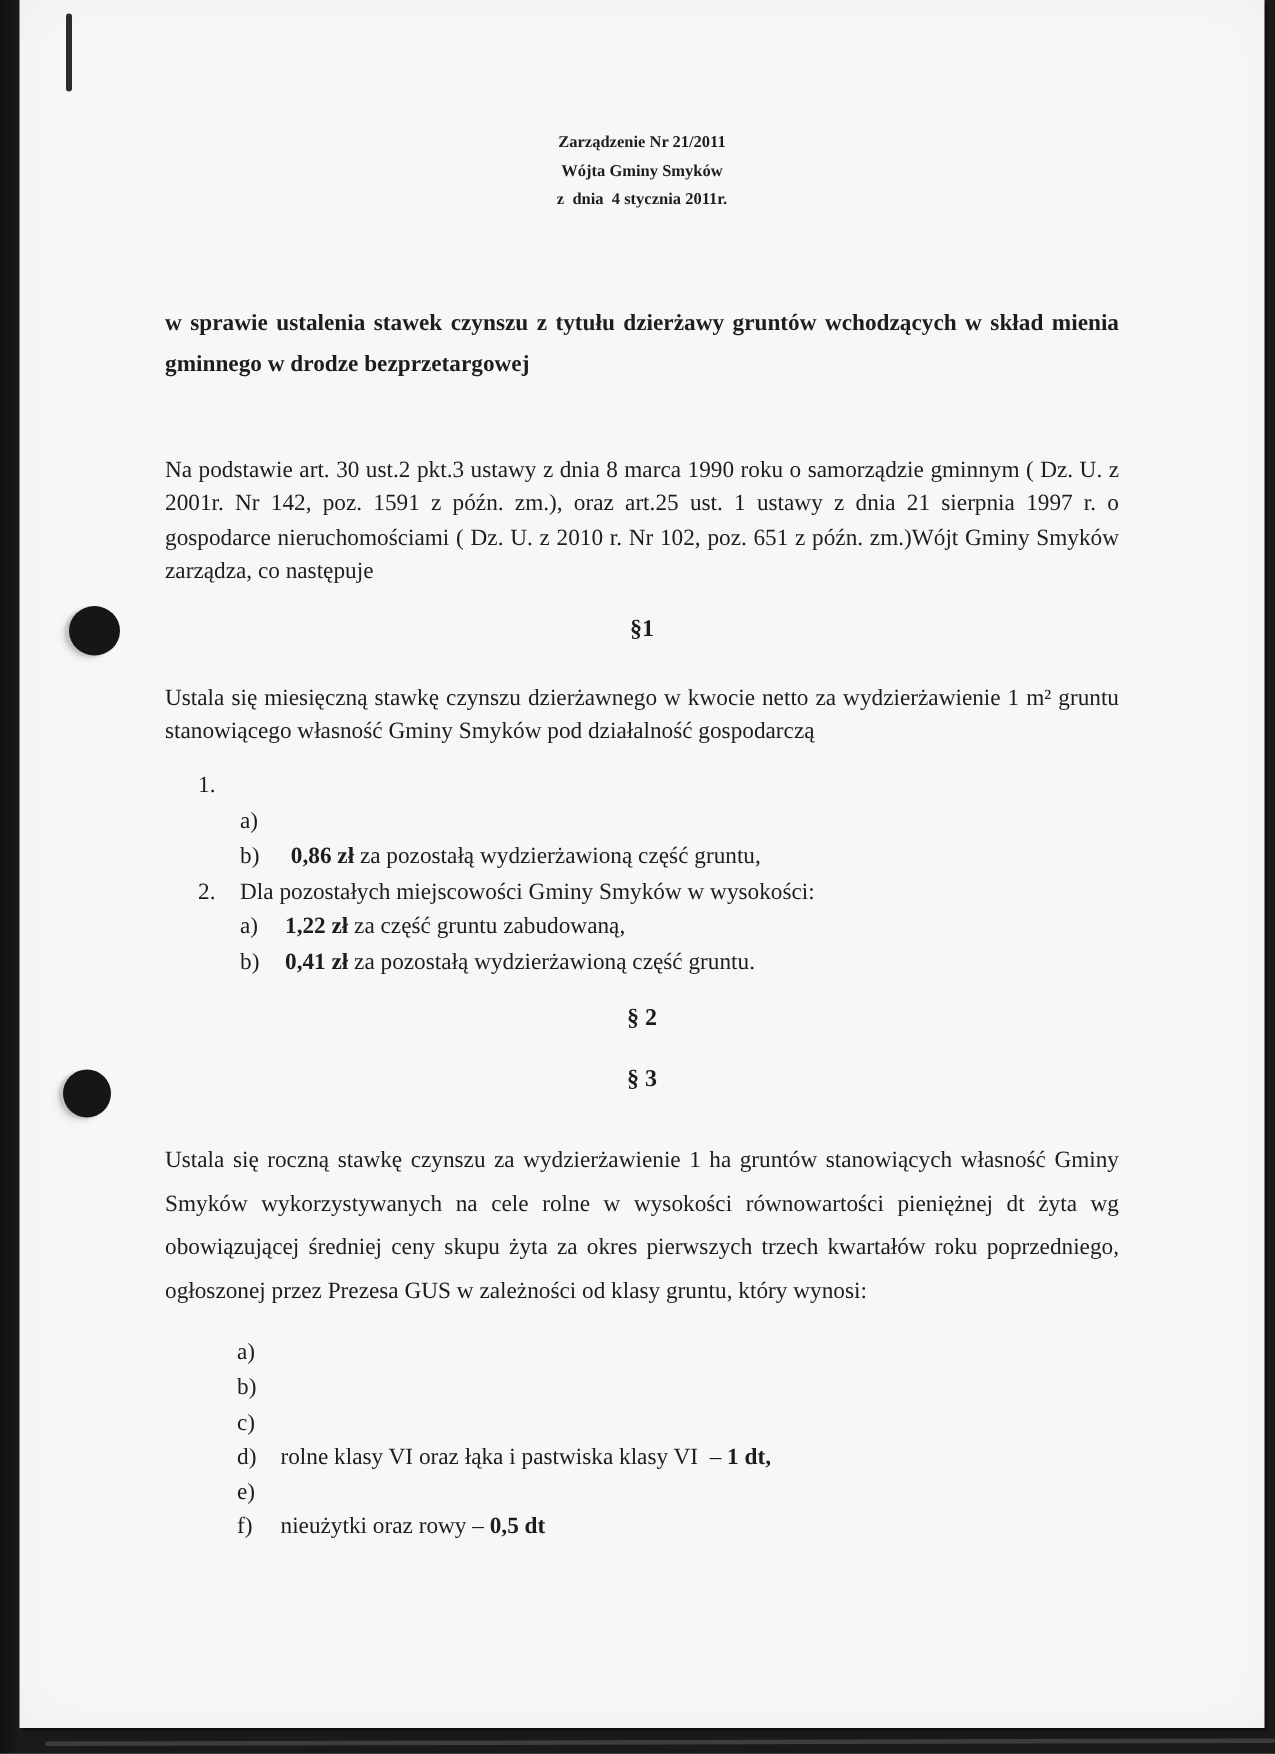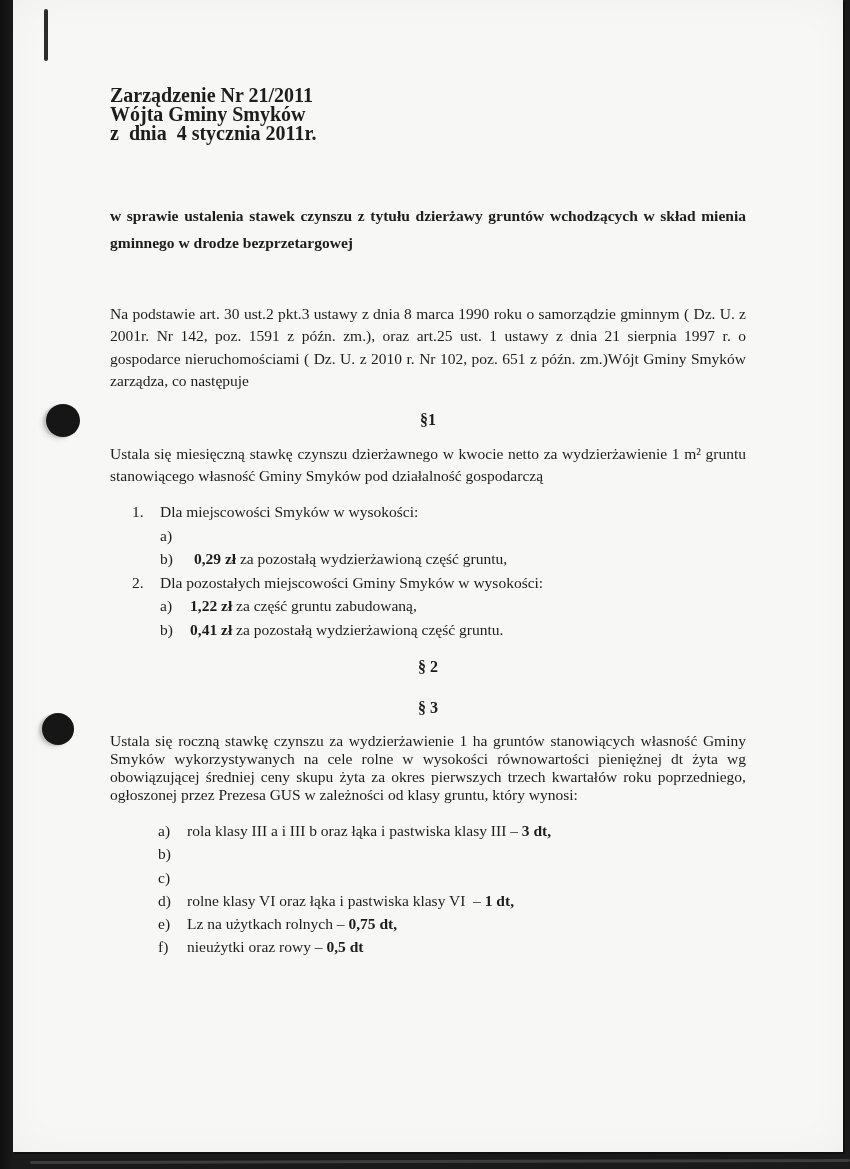--- a/index.html
+++ b/index.html
@@ -55,22 +55,23 @@
     left: 0; top: 0;
     width: 830px;
     padding: 0 97px 0 97px;
     box-sizing: border-box;
     color: #1d1d1d;
     font-size: 15.5px;
     line-height: 22px;
   }
   .title-block {
     margin-top: 86px;
+    text-align: center;
     font-weight: bold;
-    font-size: 20px;
+    font-size: 11px;
     line-height: 19px;
   }
   .title-line { white-space: pre-wrap; }
   .subject {
     margin: 59px 0 0 0;
     font-weight: bold;
     text-align: justify;
     line-height: 27px;
   }
   .legal {
@@ -83,23 +84,23 @@
     font-weight: bold;
     font-size: 16px;
   }
   .h1 { margin-top: 17px; }
   .h2 { margin-top: 15px; }
   .h3 { margin-top: 19px; }
   .para {
     margin: 11px 0 0 0;
     text-align: justify;
   }
-  .p1 { margin-top: 12px; }
+  .p1 { margin-top: 24px; }
   .p2 { margin-top: 10px; }
-  .p3 { margin-top: 13px; line-height: 18px; }
+  .p3 { margin-top: 28px; line-height: 29px; }
   b, .b { font-weight: bold; }
 
   .list1 { margin-top: 13px; }
   .line { display: flex; line-height: 23.5px; }
   .lv1 { margin-left: 22px; }
   .lv1 .lbl { width: 28px; flex: none; }
   .lv2 { margin-left: 50px; }
   .lv2 .lbl { width: 30px; flex: none; }
   .list3 { margin-top: 15px; }
   .list3 .line { margin-left: 48px; line-height: 23.2px; }
@@ -125,28 +126,27 @@
 
       <p class="legal">Na podstawie art. 30 ust.2 pkt.3 ustawy z dnia 8 marca 1990 roku o samorządzie gminnym ( Dz. U.  z 2001r. Nr 142, poz. 1591 z późn. zm.), oraz art.25 ust. 1 ustawy z dnia  21 sierpnia 1997 r.  o gospodarce nieruchomościami ( Dz. U. z 2010 r. Nr 102, poz. 651 z późn. zm.)Wójt Gminy Smyków zarządza, co następuje</p>
 
       <div class="sec-heading h1">§1</div>
 
       <p class="para p1">Ustala się  miesięczną stawkę czynszu dzierżawnego w kwocie netto za wydzierżawienie 1 m² gruntu stanowiącego własność Gminy Smyków pod działalność gospodarczą</p>
 
       <div class="list1">
         <div class="line lv1">
           <span class="lbl">1.</span>
-          <span class="txt">Dla miejscowości Smyków w wysokości:</span>
         </div>
         <div class="line lv2">
           <span class="lbl">a)</span>
         </div>
         <div class="line lv2">
           <span class="lbl">b)</span>
-          <span class="txt"><b> 0,29 zł</b><span> za pozostałą wydzierżawioną część gruntu,</span></span>
+          <span class="txt"><b> 0,86 zł</b><span> za pozostałą wydzierżawioną część gruntu,</span></span>
         </div>
         <div class="line lv1">
           <span class="lbl">2.</span>
           <span class="txt">Dla pozostałych miejscowości Gminy Smyków w wysokości:</span>
         </div>
         <div class="line lv2">
           <span class="lbl">a)</span>
           <span class="txt"><b>1,22 zł</b><span> za część gruntu zabudowaną,</span></span>
         </div>
         <div class="line lv2">
@@ -158,35 +158,33 @@
       <div class="sec-heading h2">§ 2</div>
 
 
       <div class="sec-heading h3">§ 3</div>
 
       <p class="para p3">Ustala się roczną stawkę czynszu za wydzierżawienie 1 ha gruntów stanowiących własność Gminy Smyków wykorzystywanych na cele rolne w wysokości równowartości pieniężnej dt żyta wg obowiązującej średniej ceny skupu żyta za okres pierwszych trzech kwartałów roku poprzedniego, ogłoszonej przez Prezesa GUS w zależności od klasy gruntu, który wynosi:</p>
 
       <div class="list3">
         <div class="line">
           <span class="lbl">a)</span>
-          <span class="txt"><span>rola klasy III a i III b oraz łąka i pastwiska klasy III – </span><b>3 dt,</b></span>
         </div>
         <div class="line">
           <span class="lbl">b)</span>
         </div>
         <div class="line">
           <span class="lbl">c)</span>
         </div>
         <div class="line">
           <span class="lbl">d)</span>
           <span class="txt"><span>rolne klasy VI oraz łąka i pastwiska klasy VI  – </span><b>1 dt,</b></span>
         </div>
         <div class="line">
           <span class="lbl">e)</span>
-          <span class="txt"><span>Lz na użytkach rolnych – </span><b>0,75 dt,</b></span>
         </div>
         <div class="line">
           <span class="lbl">f)</span>
           <span class="txt"><span>nieużytki oraz rowy – </span><b>0,5 dt</b></span>
         </div>
       </div>
 
     </div>
   </div>
 

